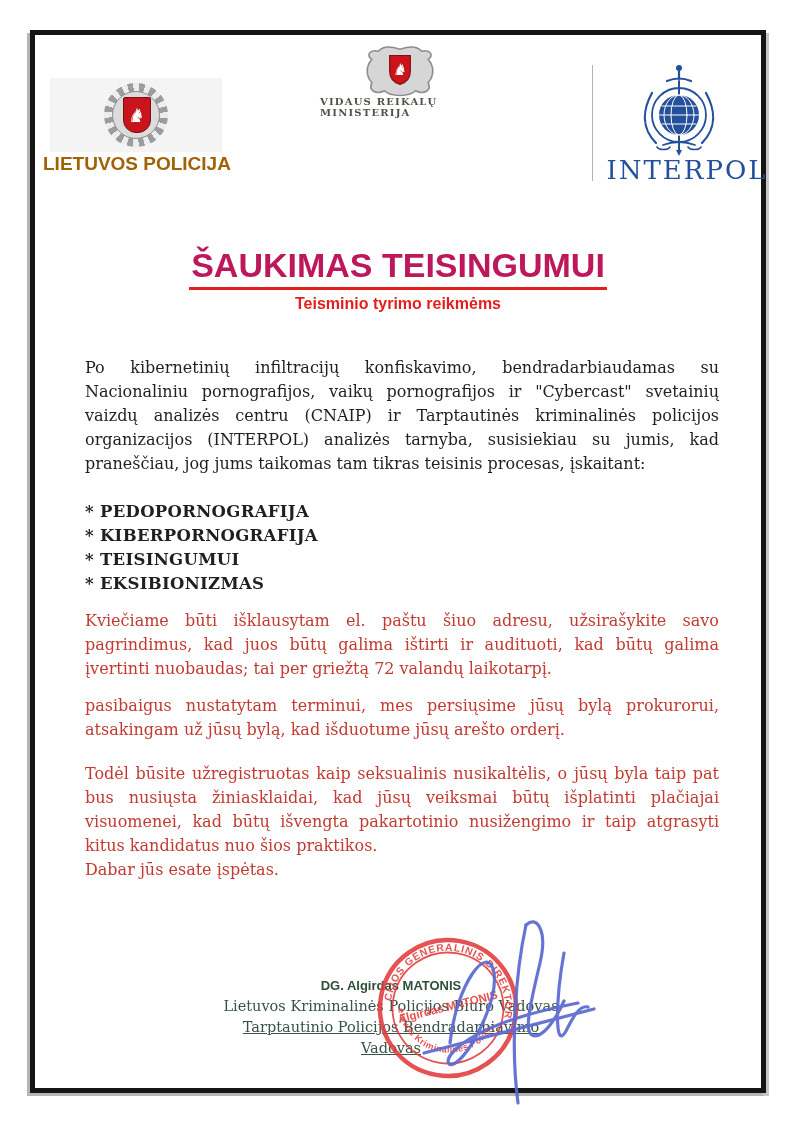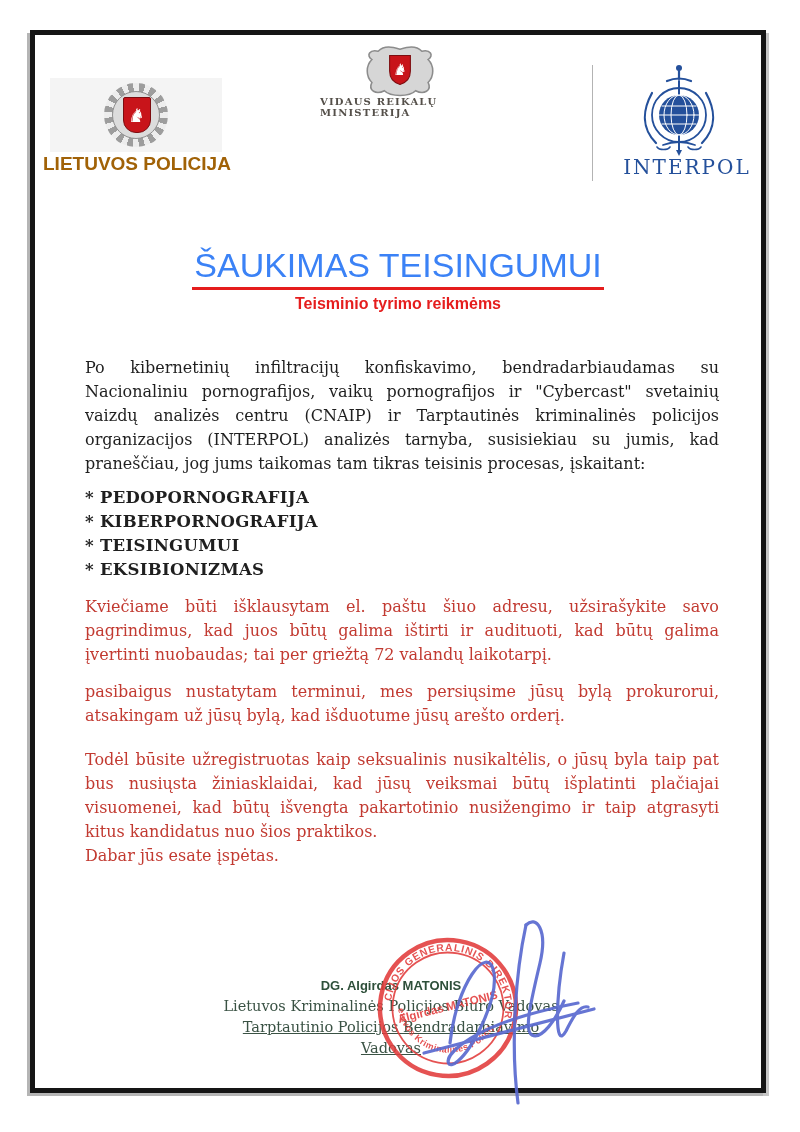--- a/index.html
+++ b/index.html
@@ -23,35 +23,35 @@
                 font-family:"Liberation Sans",sans-serif;font-weight:bold;font-size:19px;
                 color:#a16207;white-space:nowrap;}
 
   .ministry-crest{position:absolute;left:328px;top:10px;}
   .ministry-label{position:absolute;left:285px;top:61px;width:160px;text-align:left;
                   font-size:10px;line-height:11px;letter-spacing:1.2px;color:#55504a;font-weight:bold;}
 
   .interpol-vline{position:absolute;left:557px;top:30px;width:1px;height:116px;background:#b3b3b3;}
   .interpol-emblem{position:absolute;left:602px;top:28px;}
   .interpol-label{position:absolute;left:562px;top:120px;width:180px;text-align:center;
-                  font-family:"DejaVu Serif",serif;font-size:20px;letter-spacing:2px;color:#24509b;}
+                  font-family:"DejaVu Serif",serif;font-size:26px;letter-spacing:2px;color:#24509b;}
 
   
   .title-wrap{position:absolute;left:0;top:212px;width:100%;text-align:center;}
-  .title{display:inline-block;font-family:"Liberation Sans",sans-serif;font-weight:normal;
-         font-size:34px;color:#3b82f6;border-bottom:3px solid #e51d1d;padding:0 2px 3px 2px;line-height:1.1;}
+  .title{display:inline-block;font-family:"Liberation Sans",sans-serif;font-weight:bold;
+         font-size:34px;color:#be185d;border-bottom:3px solid #e51d1d;padding:0 2px 3px 2px;line-height:1.1;}
   .subtitle{margin-top:5px;font-family:"Liberation Sans",sans-serif;font-weight:bold;
             font-size:16px;color:#e51d1d;}
 
   
   .doc-text{position:absolute;left:50px;top:301px;width:634px;font-size:16px;line-height:24px;
             text-align:justify;}
   .doc-text p{margin:0;}
   .p-case{margin-top:20px !important;}
-  .charges{margin-top:10px;font-weight:bold;font-size:16.5px;line-height:24px;letter-spacing:0.3px;}
+  .charges{margin-top:24px;font-weight:bold;font-size:16.5px;line-height:24px;letter-spacing:0.3px;}
   .red{color:#c23a31;}
   .w1{margin-top:13px !important;}
   .w2{margin-top:13px !important;}
   .w3{margin-top:20px !important;}
   .w4{margin-top:0 !important;text-align:left;}
 
   
   .sig-block{position:absolute;left:186px;top:940px;width:340px;text-align:center;line-height:21px;}
   .sig-name{font-family:"Liberation Sans",sans-serif;font-weight:bold;font-size:13px;color:#2e4f3a;}
   .sig-role{font-size:14.5px;color:#3a5244;}

